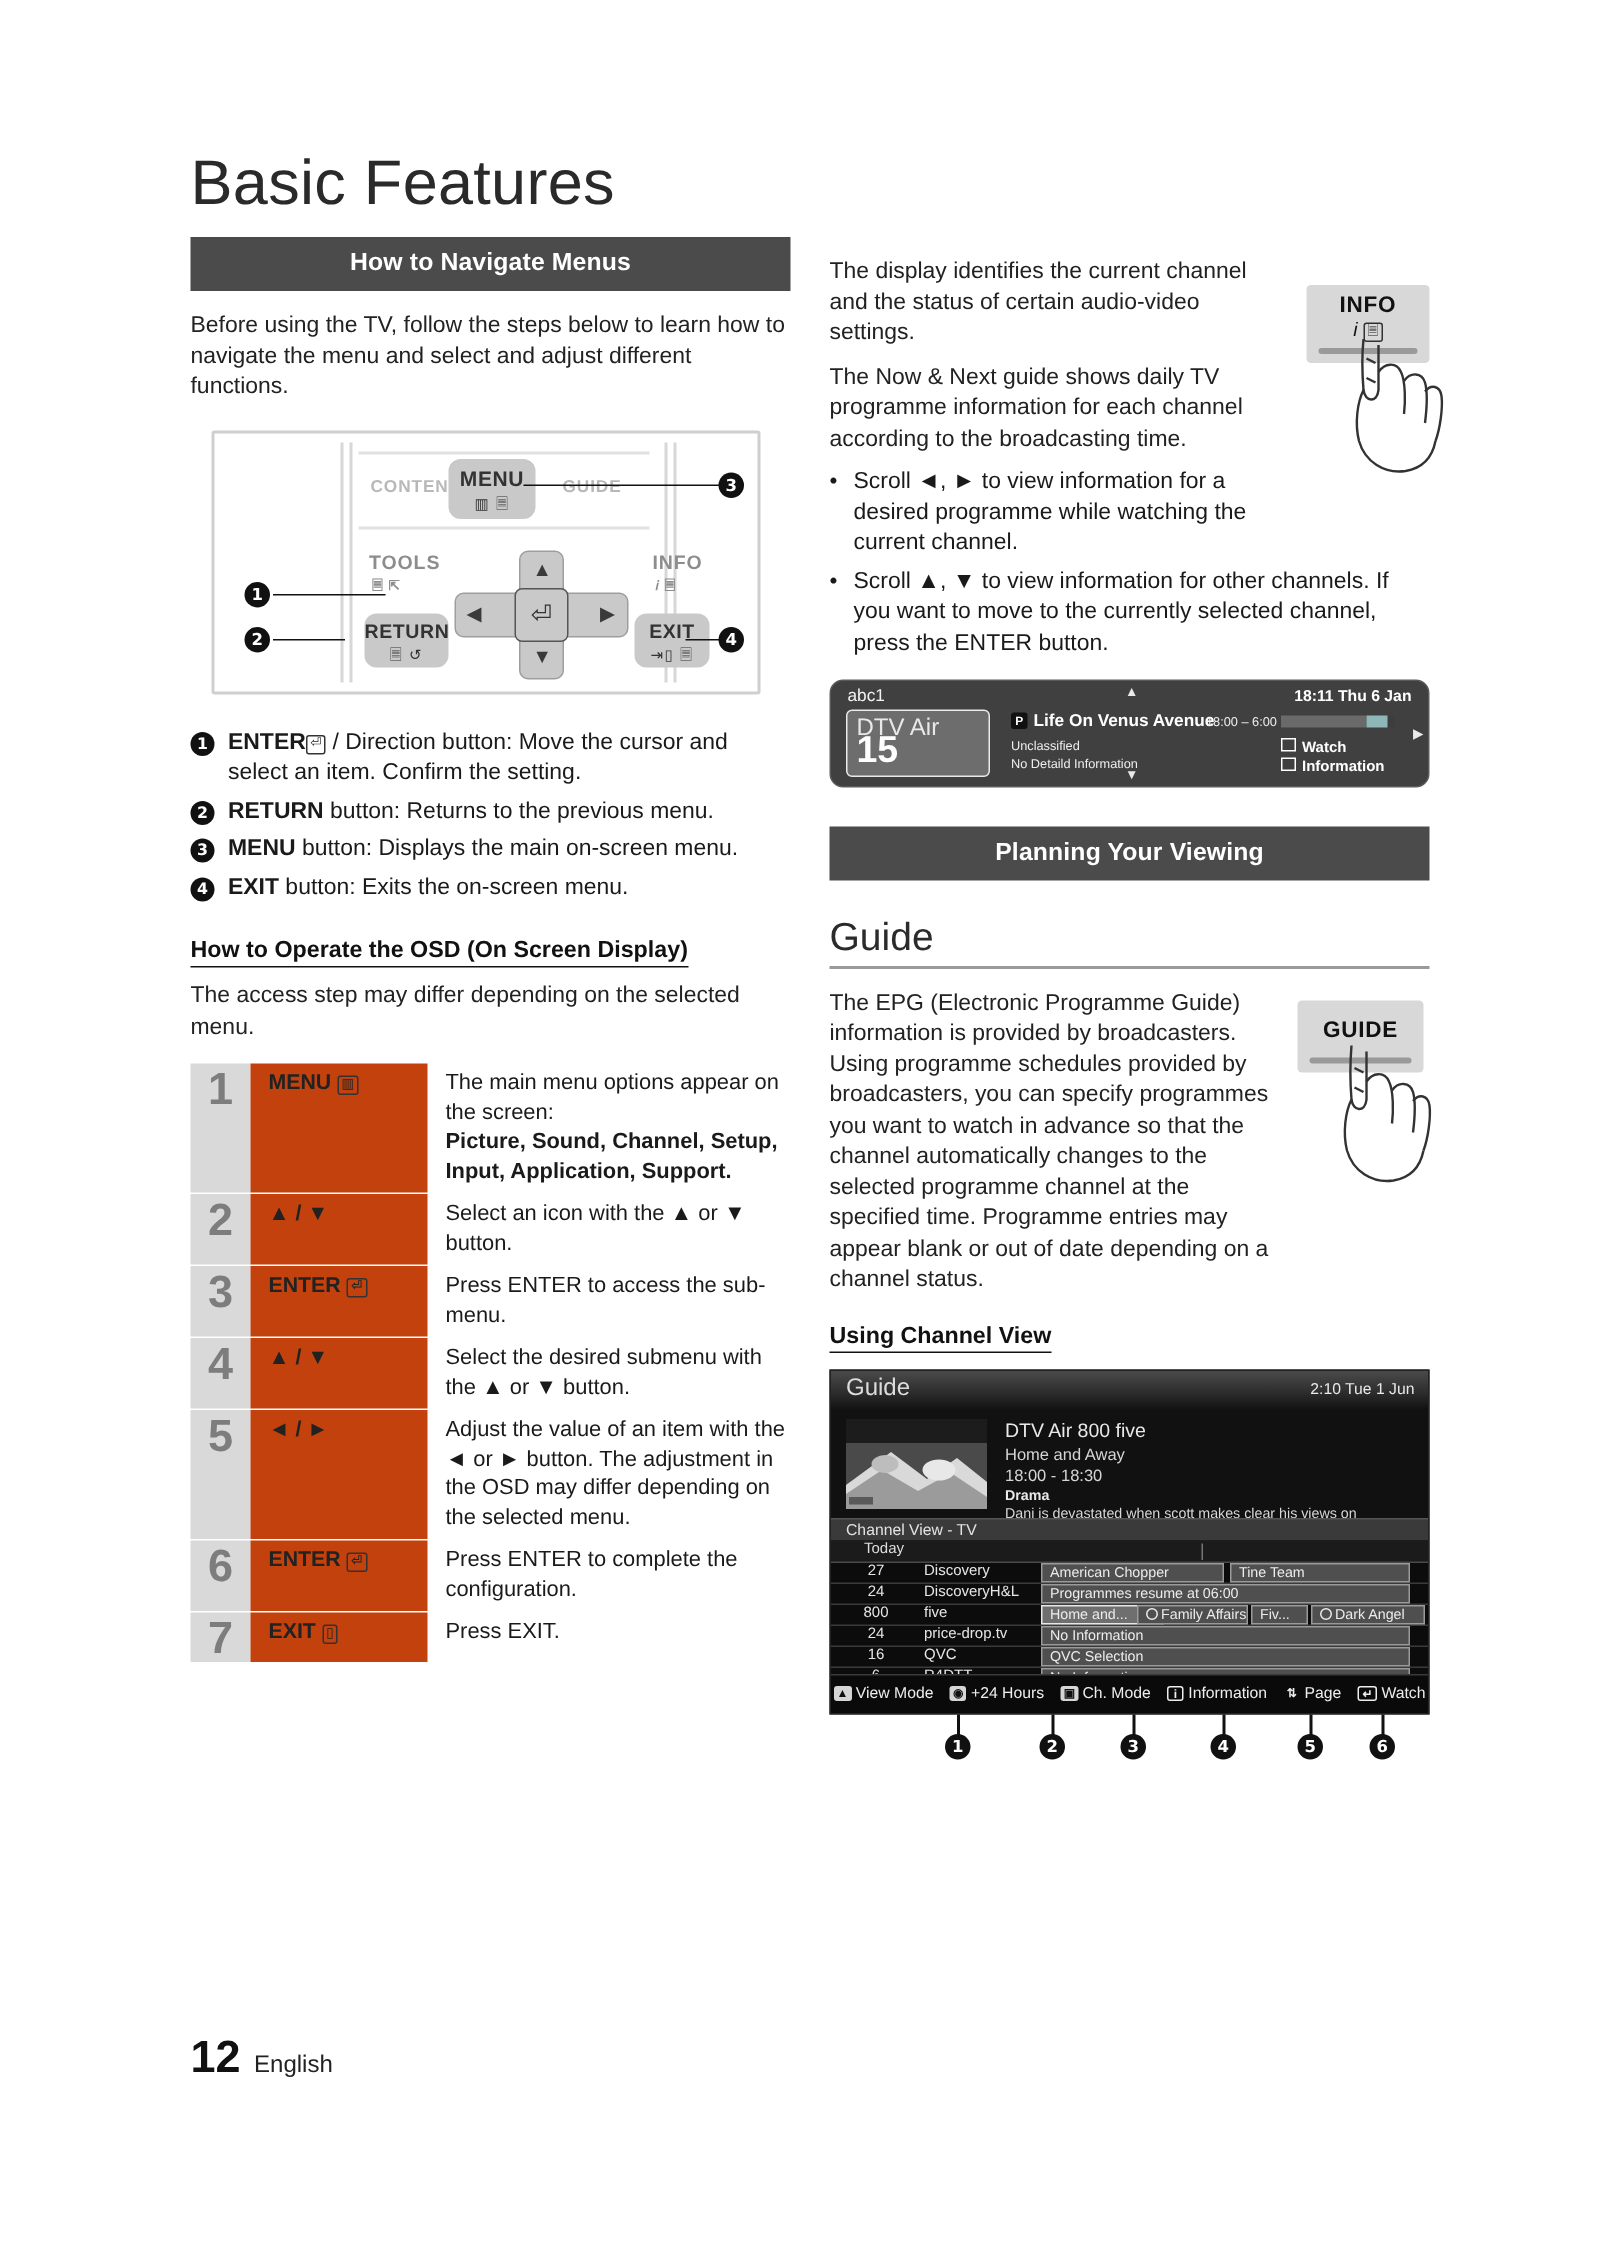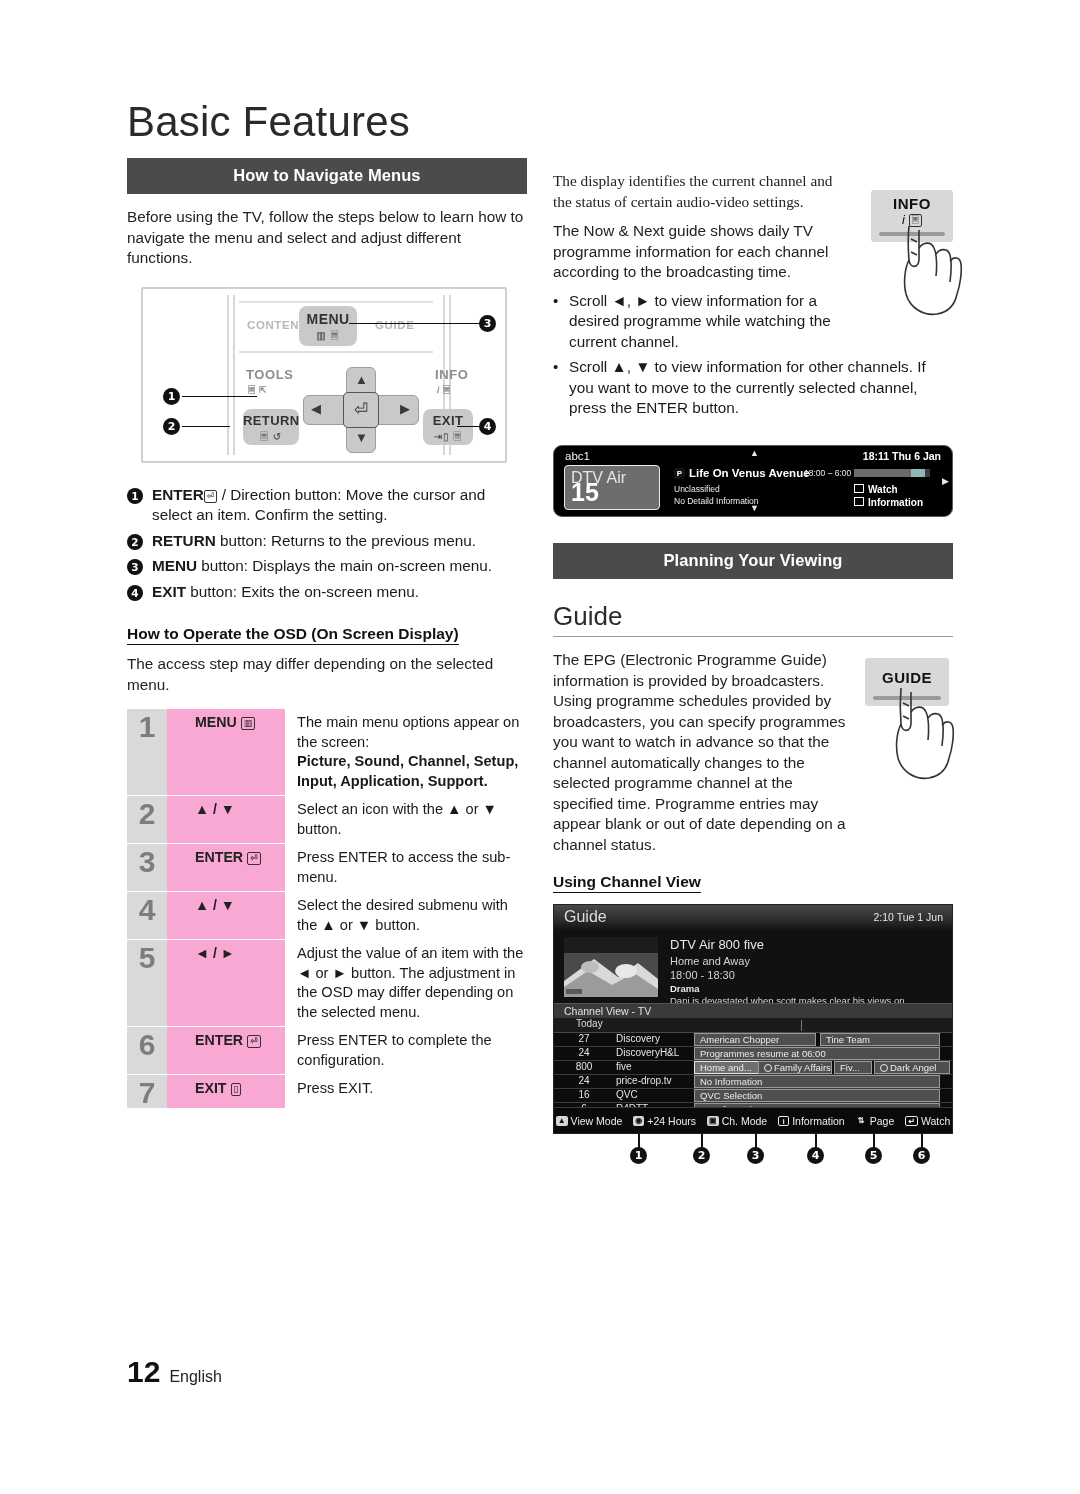--- a/index.html
+++ b/index.html
@@ -114,22 +114,22 @@
   
   .osd { margin-top: 13px; width: 400px; }
   .osd-row { display: flex; border-top: 1.5px solid #fff; }
   .osd-num {
     flex: 0 0 40px; background: #d9d9d9; color: #7d7d7d;
     font-size: 30px; font-weight: bold; line-height: 1;
     text-align: center; padding-top: 3px;
     font-family: "Liberation Sans", sans-serif;
   }
   .osd-key {
-    flex: 0 0 118px; background: #f9a8d4; color: #222;
-    font-size: 14.2px; font-weight: bold; padding: 5px 0 5px 28px;
+    flex: 0 0 118px; background: #c2410c; color: #222;
+    font-size: 14.2px; font-weight: bold; padding: 5px 0 5px 12px;
   }
   .osd-desc { flex: 1; font-size: 14.6px; line-height: 19.5px; padding: 4px 0 4px 12px; }
   .osd-desc .bold { font-weight: bold; }
   .glyph {
     display:inline-block; border:1.5px solid #333; border-radius:2px;
     font-size:9px; line-height:9px; padding:1px 2px; vertical-align:1px;
     font-family:"DejaVu Sans", sans-serif;
   }
 
   
@@ -143,23 +143,23 @@
   .key-photo .kp-slot { position:absolute; left:8px; right:8px; bottom:6px; height:4px;
                         background:#9a9a9a; border-radius:2px; }
 
   
   .blist { margin-top: 8px; }
   .bitem { display:flex; gap:8px; margin-top: 5px; font-size: 15.3px; line-height: 20.5px; }
   .bitem .dot { flex:0 0 8px; font-size: 15px; line-height: 20px; }
 
   
   .nownext {
-    position: relative; margin-top: 26px;
+    position: relative; margin-top: 14px;
     width: 400px; height: 72px;
-    background: #000000; border: 1.5px solid #5a5a5a; border-radius: 9px;
+    background: #404040; border: 1.5px solid #5a5a5a; border-radius: 9px;
     overflow: hidden;
     font-family: "Liberation Sans", sans-serif;
   }
   .nn-ch { position:absolute; left:11px; top:4px; font-size:11.5px; color:#f2f2f2; }
   .nn-time { position:absolute; right:11px; top:4px; font-size:10.5px; color:#fff; font-weight:bold; }
   .nn-box {
     position:absolute; left:10px; top:19px; width:96px; height:45px;
     background:#6d6d6d; border:1.5px solid #eaeaea; border-radius:4px;
   }
   .nn-box .src { position:absolute; left:6px; top:3px; font-size:16px; color:#e8e8e8; }
@@ -420,21 +420,21 @@
           <path d="M44 36 C43 46, 43 58, 44 70 C45 78, 53 79, 54 70 L54 40"></path>
           <path d="M54 58 C58 52, 66 51, 69 58 C72 64, 72 78, 71 86"></path>
           <path d="M71 64 C75 58, 83 58, 85 65 C87 72, 86 84, 85 92"></path>
           <path d="M85 71 C89 66, 95 67, 96 74 C97 82, 95 96, 92 104"></path>
           <path d="M44 70 C40 78, 38 92, 41 104 C45 118, 58 126, 72 124 C84 122, 90 114, 92 104"></path>
           <path d="M46 49 L52 52 M46 62 L52 65"></path>
         </g>
       </svg>
     </div>
 
-    <div class="para" style="width:282px;font-family:Liberation Serif, serif;">The display identifies the current channel and the status of certain audio-video settings.</div>
+    <div class="para" style="width:282px;">The display identifies the current channel and the status of certain audio-video settings.</div>
     <div class="para tight" style="width:282px;">The Now &amp; Next guide shows daily TV programme information for each channel according to the broadcasting time.</div>
 
     <div class="blist">
       <div class="bitem" style="width:300px;">
         <span class="dot">•</span>
         <span>Scroll ◄, ► to view information for a desired programme while watching the current channel.</span>
       </div>
       <div class="bitem">
         <span class="dot">•</span>
         <span>Scroll ▲, ▼ to view information for other channels. If you want to move to the currently selected channel, press the ENTER  button.</span>

